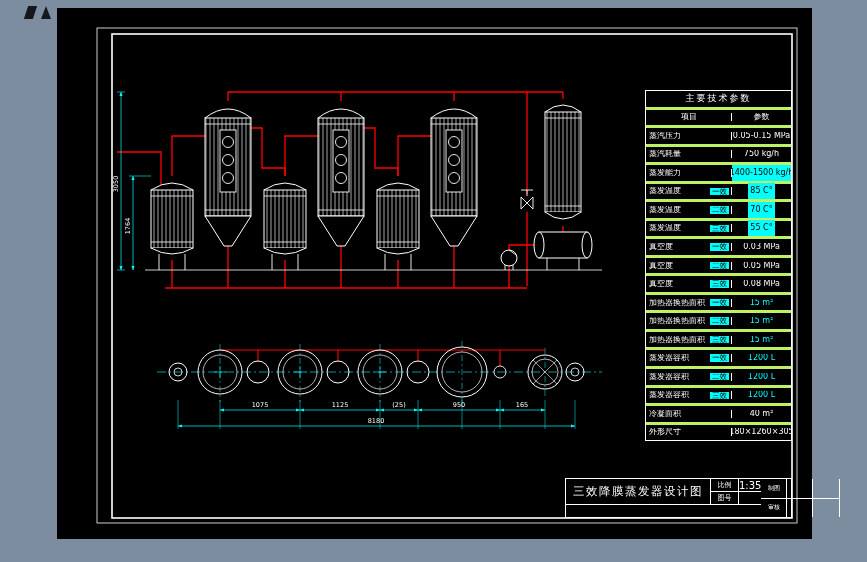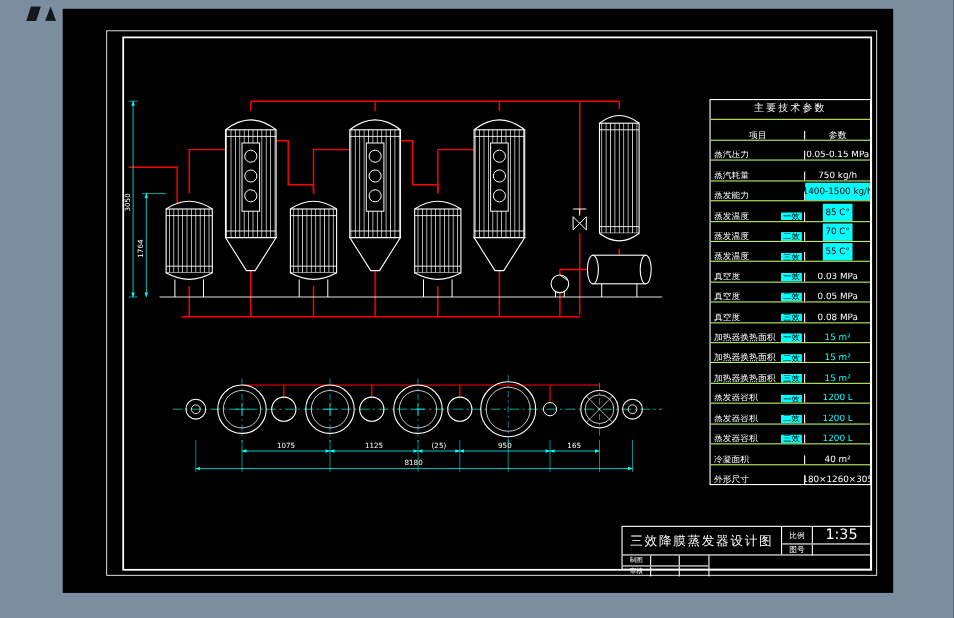--- a/index.html
+++ b/index.html
@@ -19,48 +19,48 @@
   }
   .canvas svg{position:absolute;left:0;top:0;}
 
   
   .param-table{
     position:absolute;left:588px;top:82px;width:147px;height:351px;
     border:1px solid #fff;box-sizing:border-box;
     display:flex;flex-direction:column;
     color:#fff;font-size:8px;line-height:1;
   }
-  .pt-row{flex:1;min-height:0;display:flex;border-top:1px solid #bef264;box-sizing:border-box;align-items:flex-end;}
+  .pt-row{flex:1;min-height:0;display:flex;border-top:3px solid #bef264;box-sizing:border-box;align-items:center;}
   .pt-row:first-child{border-top:none;}
   .pt-title{justify-content:center;align-items:center;font-size:9px;letter-spacing:2px;}
   .pt-cell{display:flex;align-items:center;box-sizing:border-box;overflow:hidden;white-space:nowrap;}
   .pt-cell.lbl{width:86px;border-right:1px solid #fff;padding:0 2px 0 3px;}
   .pt-cell.val{flex:1;justify-content:center;padding:0 1px;}
   .pt-head .pt-cell{justify-content:center;}
   .sfx{margin-left:auto;background:#00ffff;color:#000;padding:0 2px;font-size:7.5px;}
   .v-in{display:inline-block;}
   .val-box .v-in{background:#00ffff;color:#000;padding:4px 2px;}
   .val-cyan .v-in{color:#00ffff;}
   .val-plain .v-in{color:#fff;}
 
   
   .title-block{
     position:absolute;left:508px;top:470px;width:227px;height:40px;
     border:1px solid #fff;box-sizing:border-box;color:#fff;
-    display:flex;flex-direction:column;
+    display:flex;flex-direction:row;
   }
   .tb-top{height:26px;display:flex;border-bottom:1px solid #fff;box-sizing:border-box;}
   .tb-title{width:145px;border-right:1px solid #fff;box-sizing:border-box;
     display:flex;align-items:center;justify-content:center;
     font-size:11.5px;letter-spacing:1.5px;white-space:nowrap;overflow:hidden;}
   .tb-right{flex:1;display:flex;flex-direction:column;}
   .tb-r-row{flex:1;display:flex;box-sizing:border-box;}
   .tb-r-row:first-child{border-bottom:1px solid #fff;}
   .tb-lab{width:28px;border-right:1px solid #fff;box-sizing:border-box;display:flex;align-items:center;justify-content:center;font-size:7px;}
-  .tb-val{flex:1;display:flex;align-items:center;justify-content:center;font-size:13px;}
+  .tb-val{flex:1;display:flex;align-items:center;justify-content:center;font-size:10px;}
   .tb-bottom{flex:1;display:flex;}
   .tb-sign{width:79px;display:flex;flex-direction:column;border-right:1px solid #fff;box-sizing:border-box;}
   .tb-s-row{flex:1;display:flex;box-sizing:border-box;}
   .tb-s-row:first-child{border-bottom:1px solid #fff;}
   .tb-s-lab{width:26px;display:flex;align-items:center;justify-content:center;font-size:6px;border-right:1px solid #fff;box-sizing:border-box;}
   .tb-s-cell{width:26px;border-right:1px solid #fff;box-sizing:border-box;}
   .tb-s-cell:last-child{border-right:none;}
   .tb-rest{flex:1;}
 
   svg text{font-family:"DejaVu Sans",sans-serif;}

